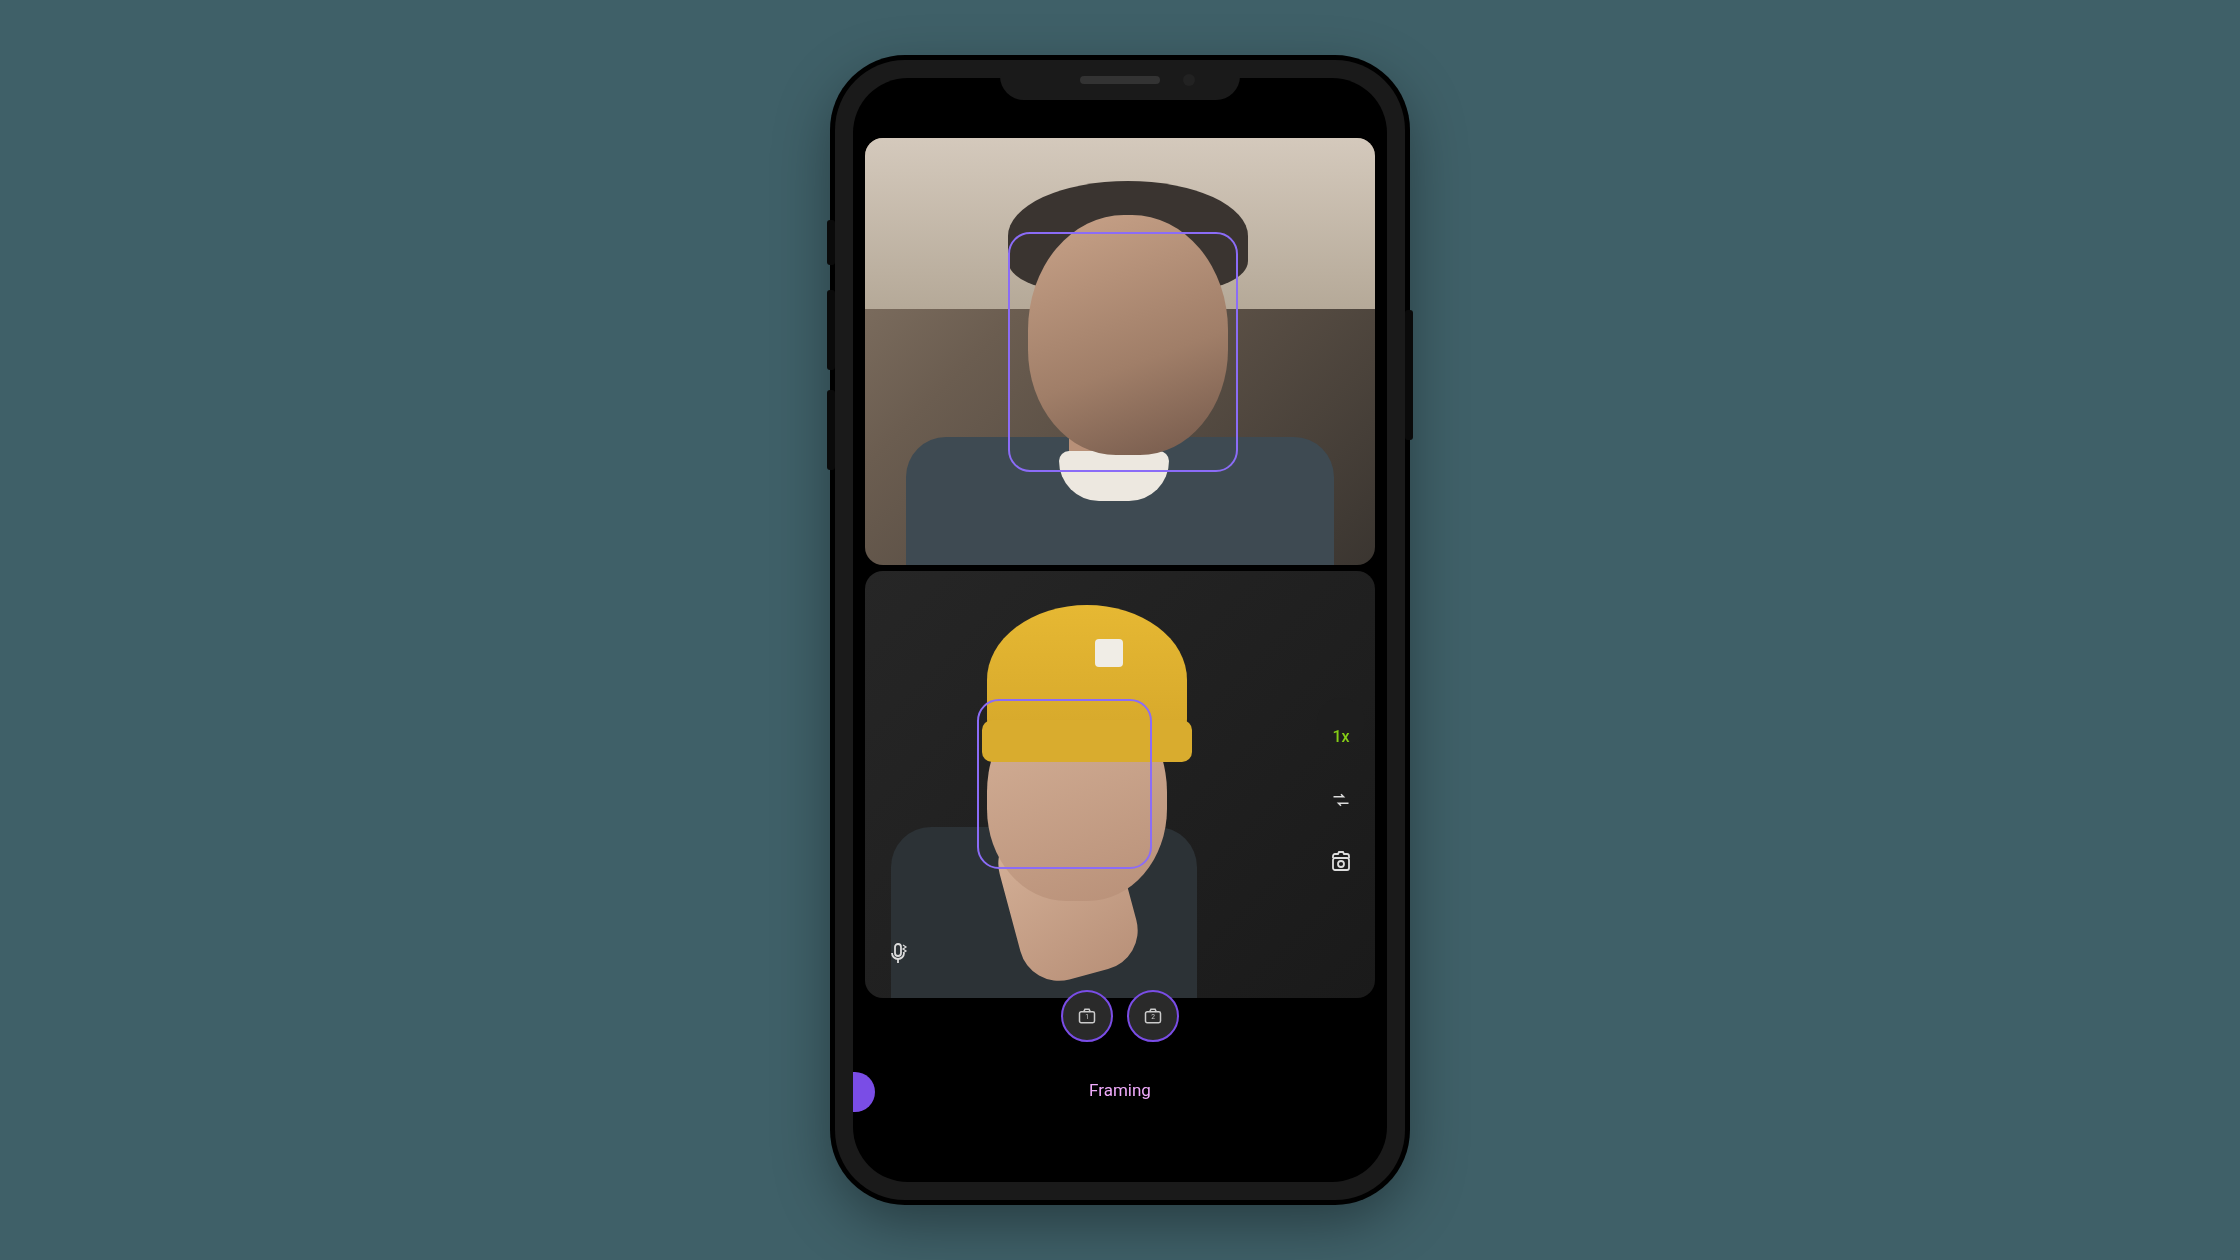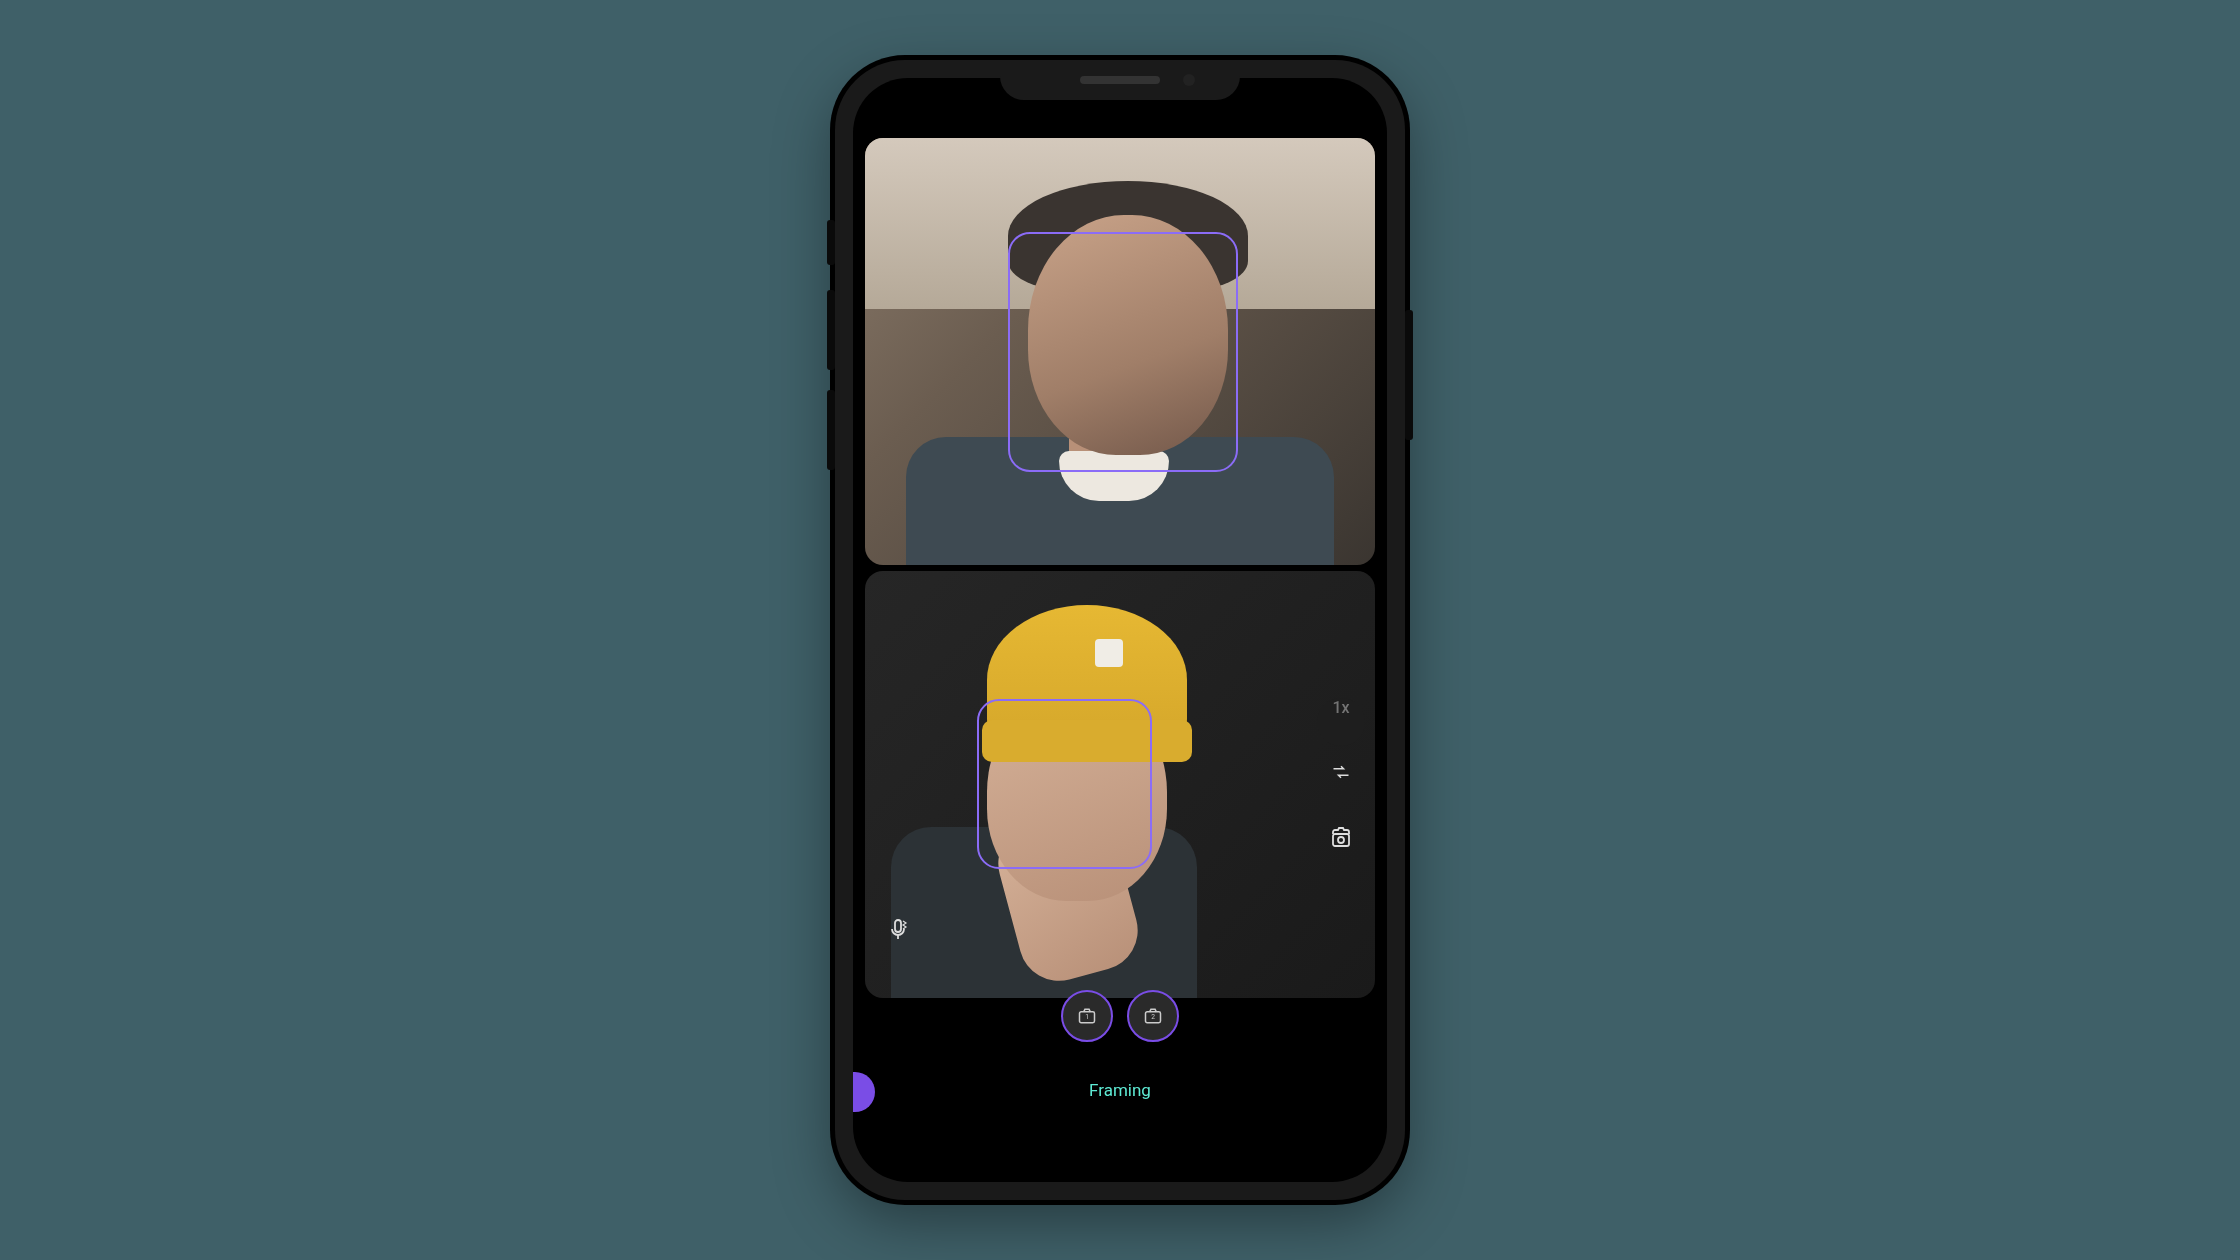--- a/index.html
+++ b/index.html
@@ -197,23 +197,23 @@
       top: 620px;
       display: flex;
       flex-direction: column;
       gap: 16px;
     }
     .overlay-btn {
       width: 48px; height: 48px;
       background: rgba(30,30,30,0.85);
       border-radius: 50%;
       display: flex;
-      align-items: flex-start;
-      justify-content: center;
-      color: #737373;
+      align-items: flex-end;
+      justify-content: center;
+      color: #84cc16;
       font-size: 16px;
       font-weight: 500;
       cursor: pointer;
     }
     .overlay-btn-inactive {
       background: transparent;
     }
 
     .overlay-controls-left {
       position: absolute;
@@ -239,21 +239,21 @@
       align-items: center;
       justify-content: center;
       cursor: pointer;
     }
 
     .mode-label {
       position: absolute;
       bottom: 82px;
       left: 0; right: 0;
       text-align: center;
-      color: #5eead4;
+      color: #f0abfc;
       font-size: 17px;
       font-weight: 400;
     }
 
     .bottom-tab {
       position: absolute;
       bottom: 70px;
       left: 0;
       width: 22px;
       height: 40px;

